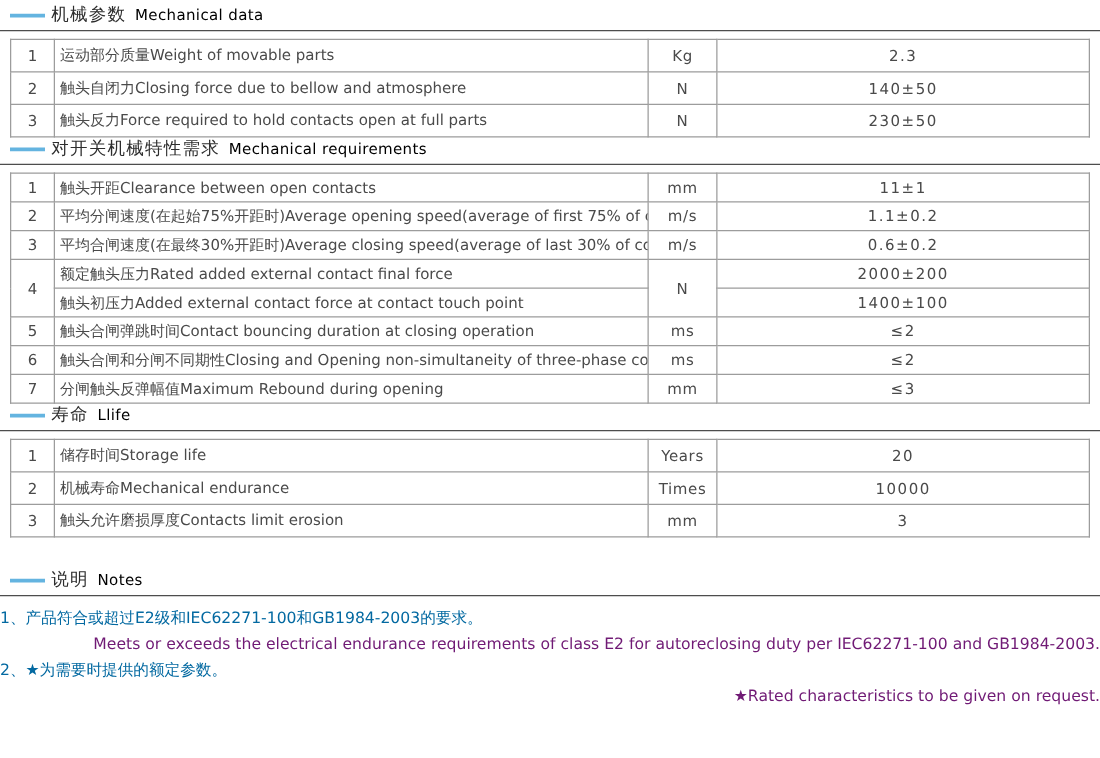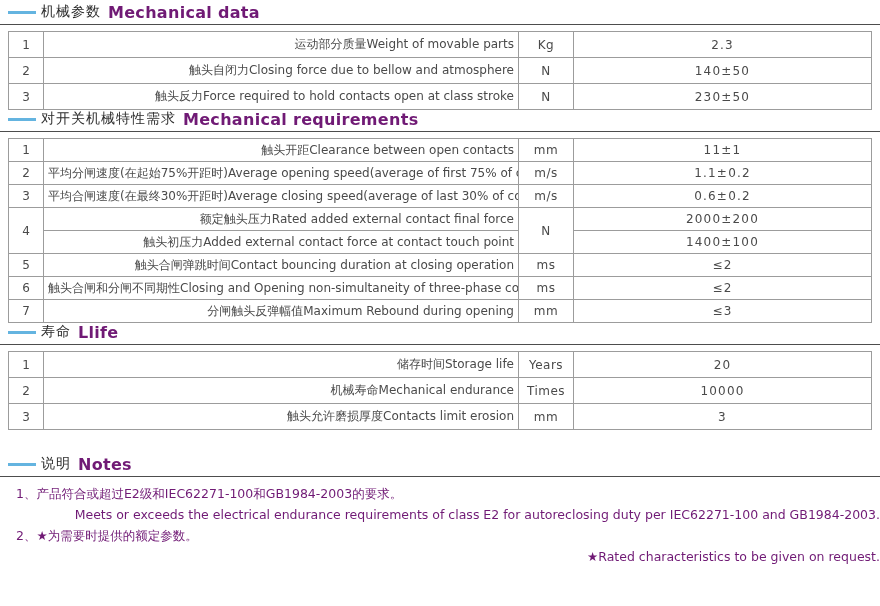--- a/index.html
+++ b/index.html
@@ -29,57 +29,56 @@
     background: #64b4e0;
     flex: 0 0 auto;
   }
   .title-zh {
     font-size: 14px;
     color: #2d2d2d;
     letter-spacing: 1px;
     white-space: nowrap;
   }
   .title-en {
-    font-size: 16px;
-    color: #701a75;
+    font-size: 12px;
+    color: #000000;
     margin-left: 7px;
     letter-spacing: 0.3px;
     white-space: nowrap;
-    font-weight: bold;
   }
   table.spec-table {
     border-collapse: collapse;
     table-layout: fixed;
     width: 864px;
     margin-left: 8px;
     margin-top: 6px;
   }
   table.spec-table td {
     border: 1px solid #9c9c9c;
     font-size: 12px;
     color: #4a4a4a;
     height: 25px;
     padding: 0 4px;
     overflow: hidden;
     white-space: nowrap;
   }
   table.compact td { height: 22px; }
   td.no    { width: 26px;  text-align: center; padding: 0; }
-  td.desc  { width: 466px; text-align: right; padding-left: 8px; }
+  td.desc  { width: 466px; text-align: left; padding-left: 8px; }
   td.unit  { width: 46px;  text-align: center; padding: 0; letter-spacing: 0.5px; }
   td.value { text-align: center; letter-spacing: 1.2px; }
   .sec-2 { }
   .sec-3 { }
   .sec-notes { margin-top: 25px; }
   .notes-body { margin-top: 6px; }
   .note-line {
     font-size: 12.5px;
-    color: #701a75;
+    color: #0369a1;
     line-height: 21px;
-    padding-left: 16px;
+    padding-left: 0;
     white-space: nowrap;
   }
   .note-line.en { padding-left: 28px; color: #701a75; text-align: right; }
 </style>
 </head>
 <body>
 
 <div class="page">
 
   <div class="section sec-1">
@@ -97,21 +96,21 @@
           <td class="value">2.3</td>
         </tr>
         <tr>
           <td class="no">2</td>
           <td class="desc">触头自闭力Closing force due to bellow and atmosphere</td>
           <td class="unit">N</td>
           <td class="value">140±50</td>
         </tr>
         <tr>
           <td class="no">3</td>
-          <td class="desc">触头反力Force required to hold contacts open at class stroke</td>
+          <td class="desc">触头反力Force required to hold contacts open at full parts</td>
           <td class="unit">N</td>
           <td class="value">230±50</td>
         </tr>
       </tbody>
     </table>
   </div>
 
   <div class="section sec-2">
     <div class="section-header">
       <span class="dash" style="background: rgb(100, 180, 224);"></span>

